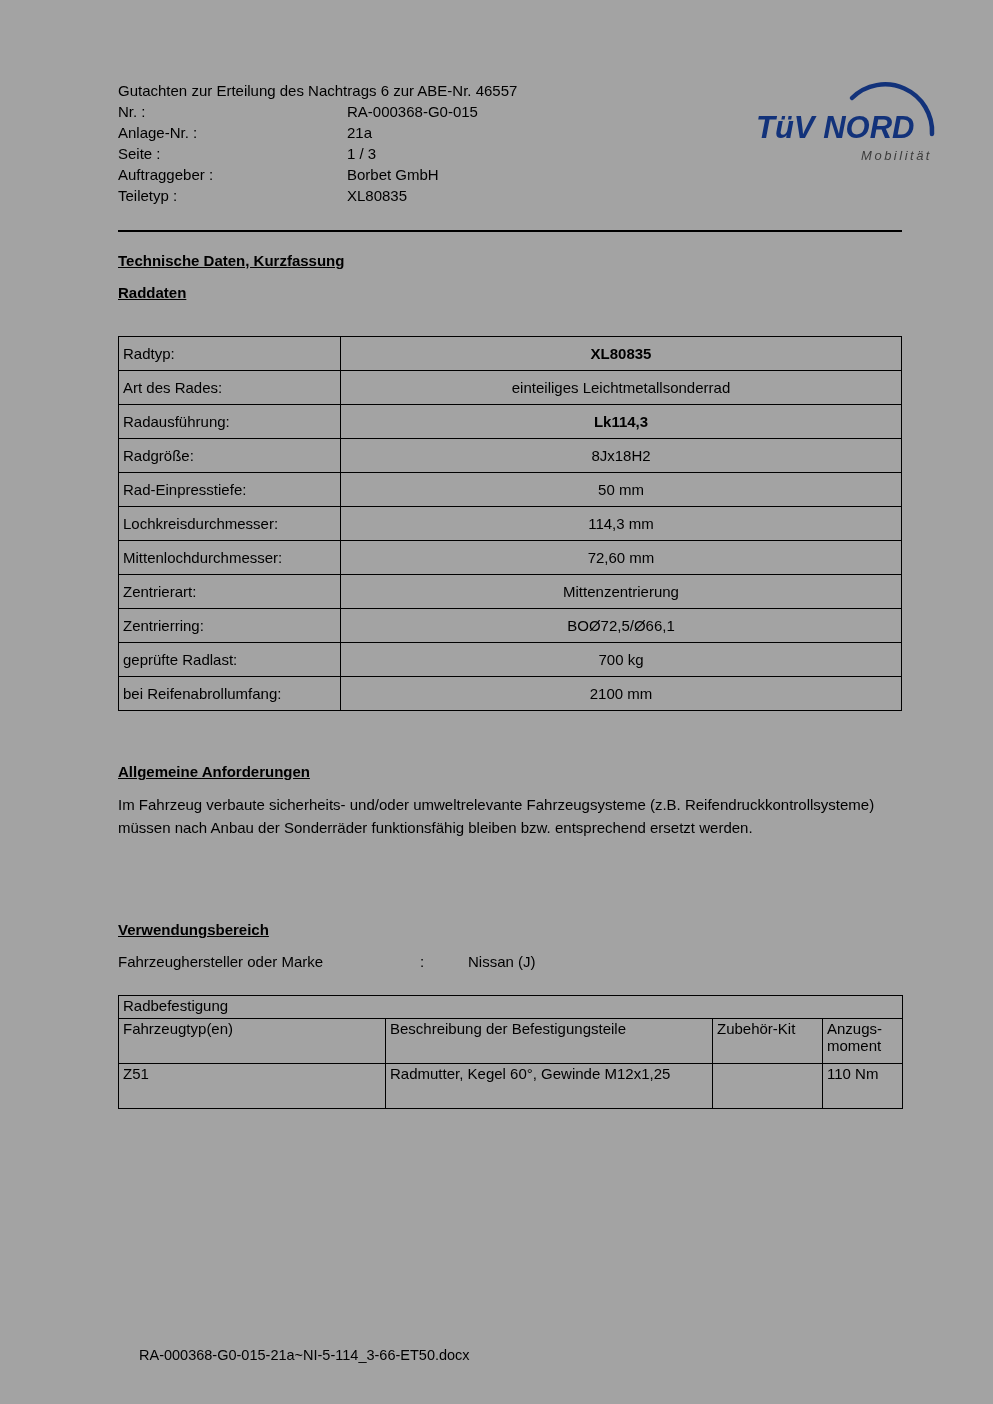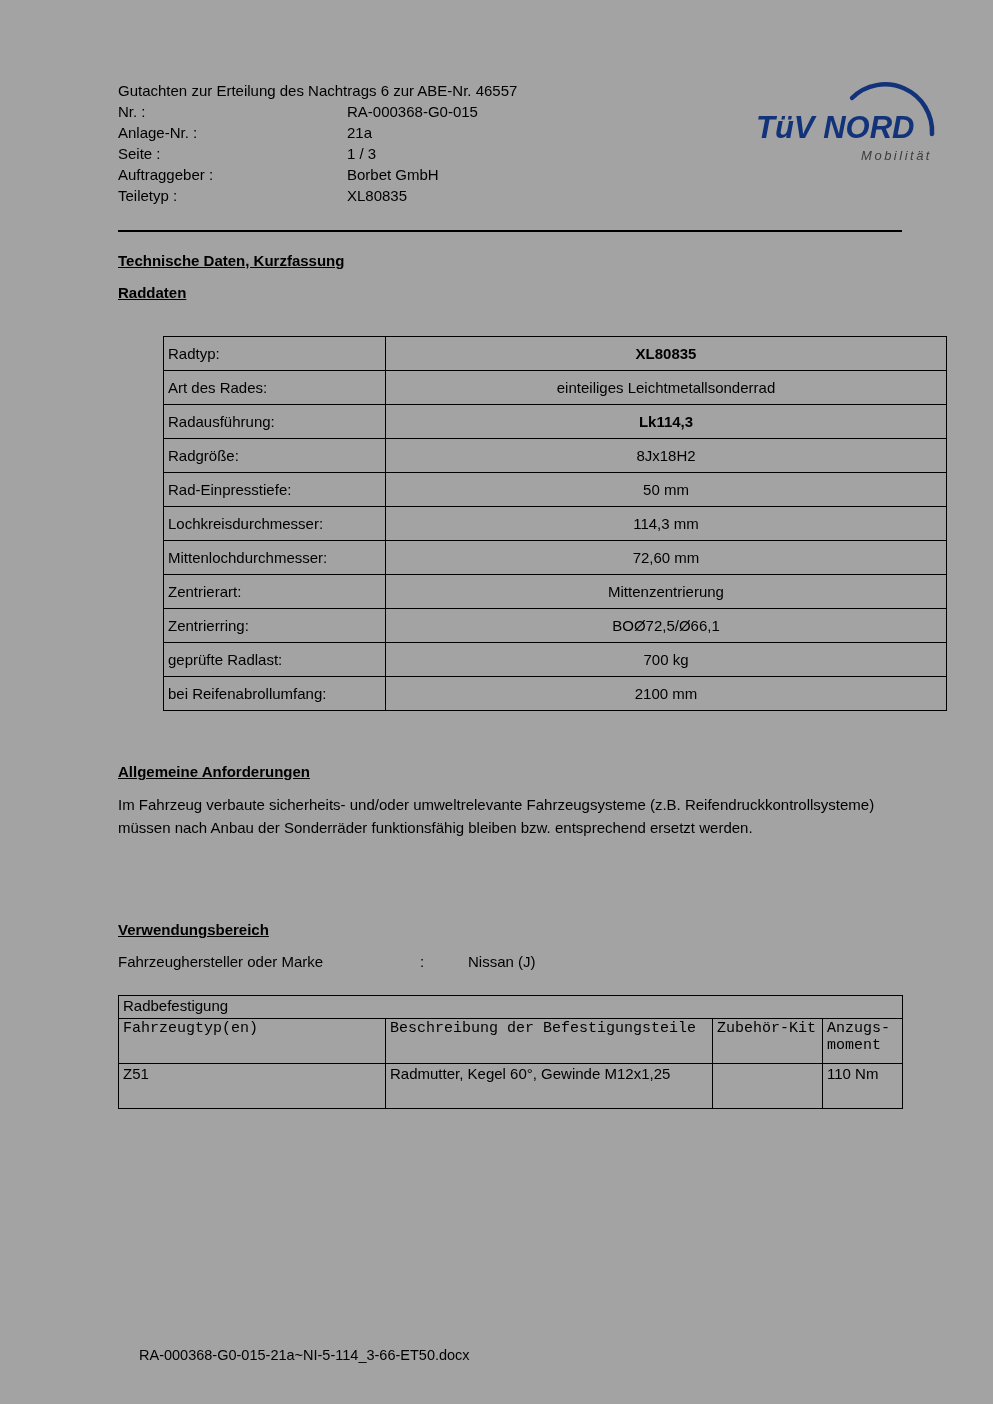--- a/index.html
+++ b/index.html
@@ -40,39 +40,39 @@
     position: absolute; left: 118px;
     font-weight: bold; text-decoration: underline;
   }
   .h-tech { top: 252px; }
   .h-raddaten { top: 284px; text-align: right; }
   .h-allg { top: 763px; }
   .h-verw { top: 921px; }
 
   
   table { border-collapse: collapse; }
-  .raddaten { position: absolute; left: 118px; top: 336px; width: 784px; table-layout: fixed; margin-left: 45px; }
+  .raddaten { position: absolute; left: 118px; top: 336px; width: 784px; table-layout: fixed; }
   .raddaten td { border: 1px solid #000; height: 34px; padding: 0 4px; }
   .raddaten td.lblcell { width: 222px; }
   .raddaten td.valcell { text-align: center; }
   .raddaten td.valcell.bold { font-weight: bold; }
 
   
   .allg-body { position: absolute; left: 118px; top: 793px; width: 788px; line-height: 23px; }
 
   
   .verw-line { position: absolute; left: 118px; top: 953px; display: flex; gap: 32px; }
   .verw-line .lbl { width: 270px; }
   .verw-line .colon { width: 16px; }
 
   
   .radbef { position: absolute; left: 118px; top: 995px; width: 784px; table-layout: fixed; border-radius: 15px; }
   .radbef td { border: 1px solid #000; padding: 1px 4px; vertical-align: top; }
   .radbef .caption-row td { height: 23px; }
-  .radbef .head-row td { height: 45px; font-family: Liberation Mono, monospace; }
+  .radbef .head-row td { height: 45px; }
   .radbef .data-row td { height: 45px; }
 
   .footer { position: absolute; left: 118px; top: 1347px; font-size: 14.5px; margin-left: 21px; }
 </style>
 </head>
 <body>
 
 <div class="page">
 
   <div class="header-block">

